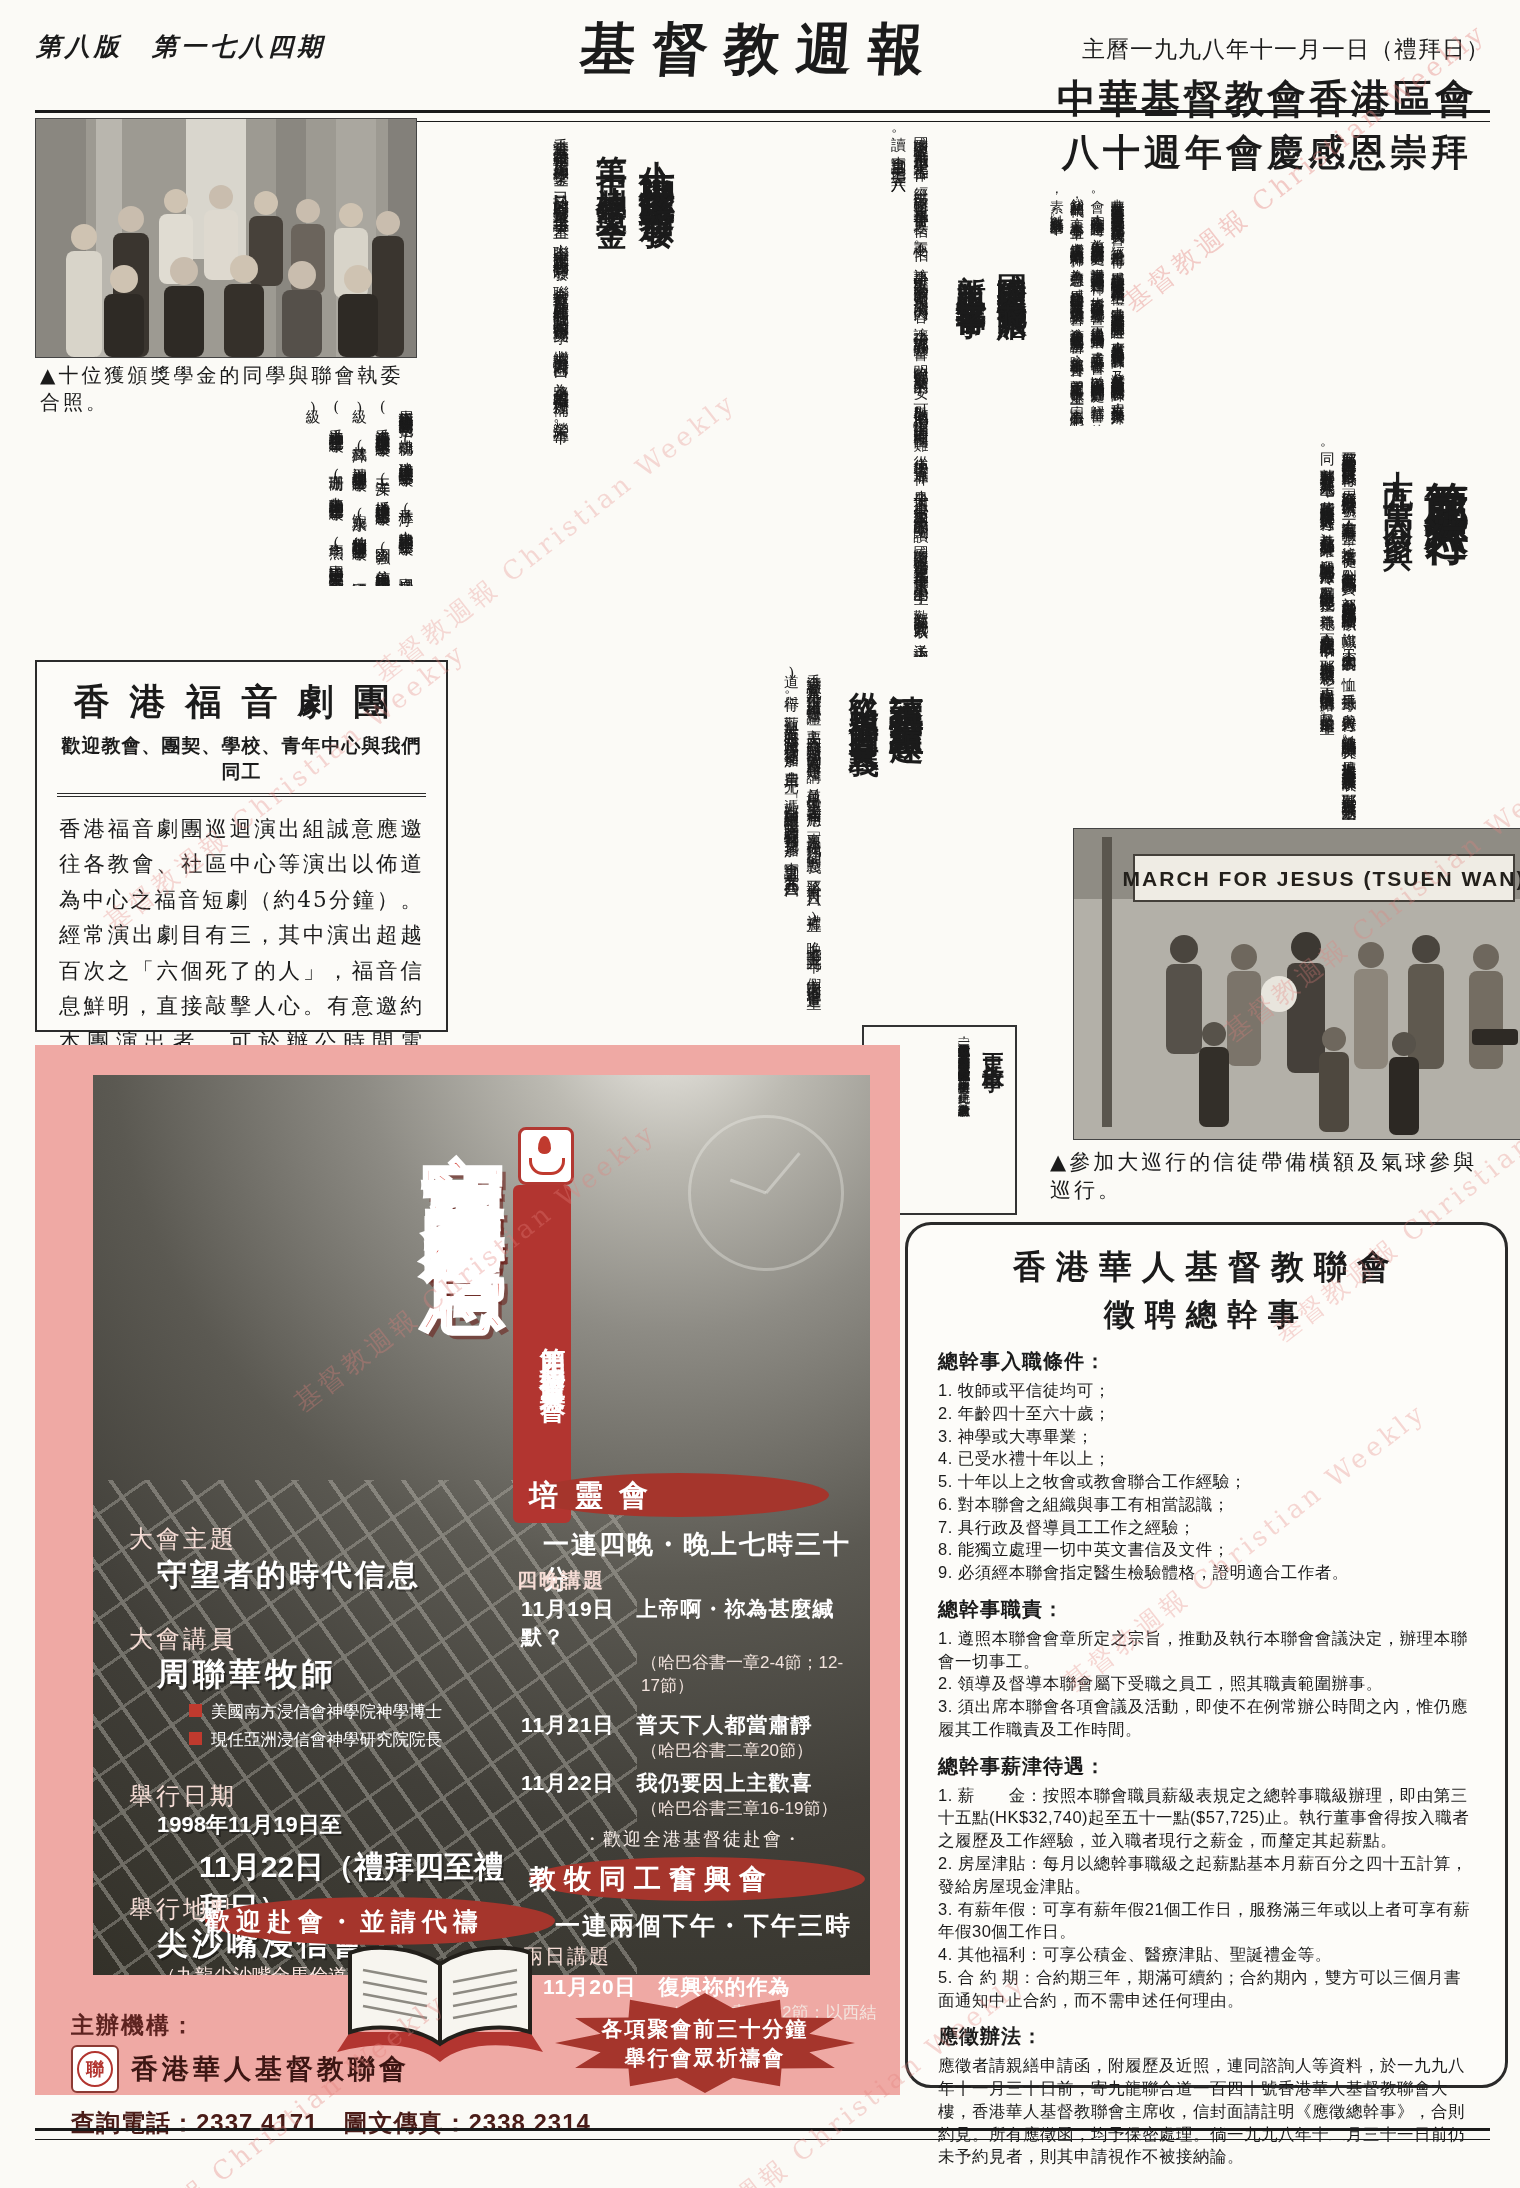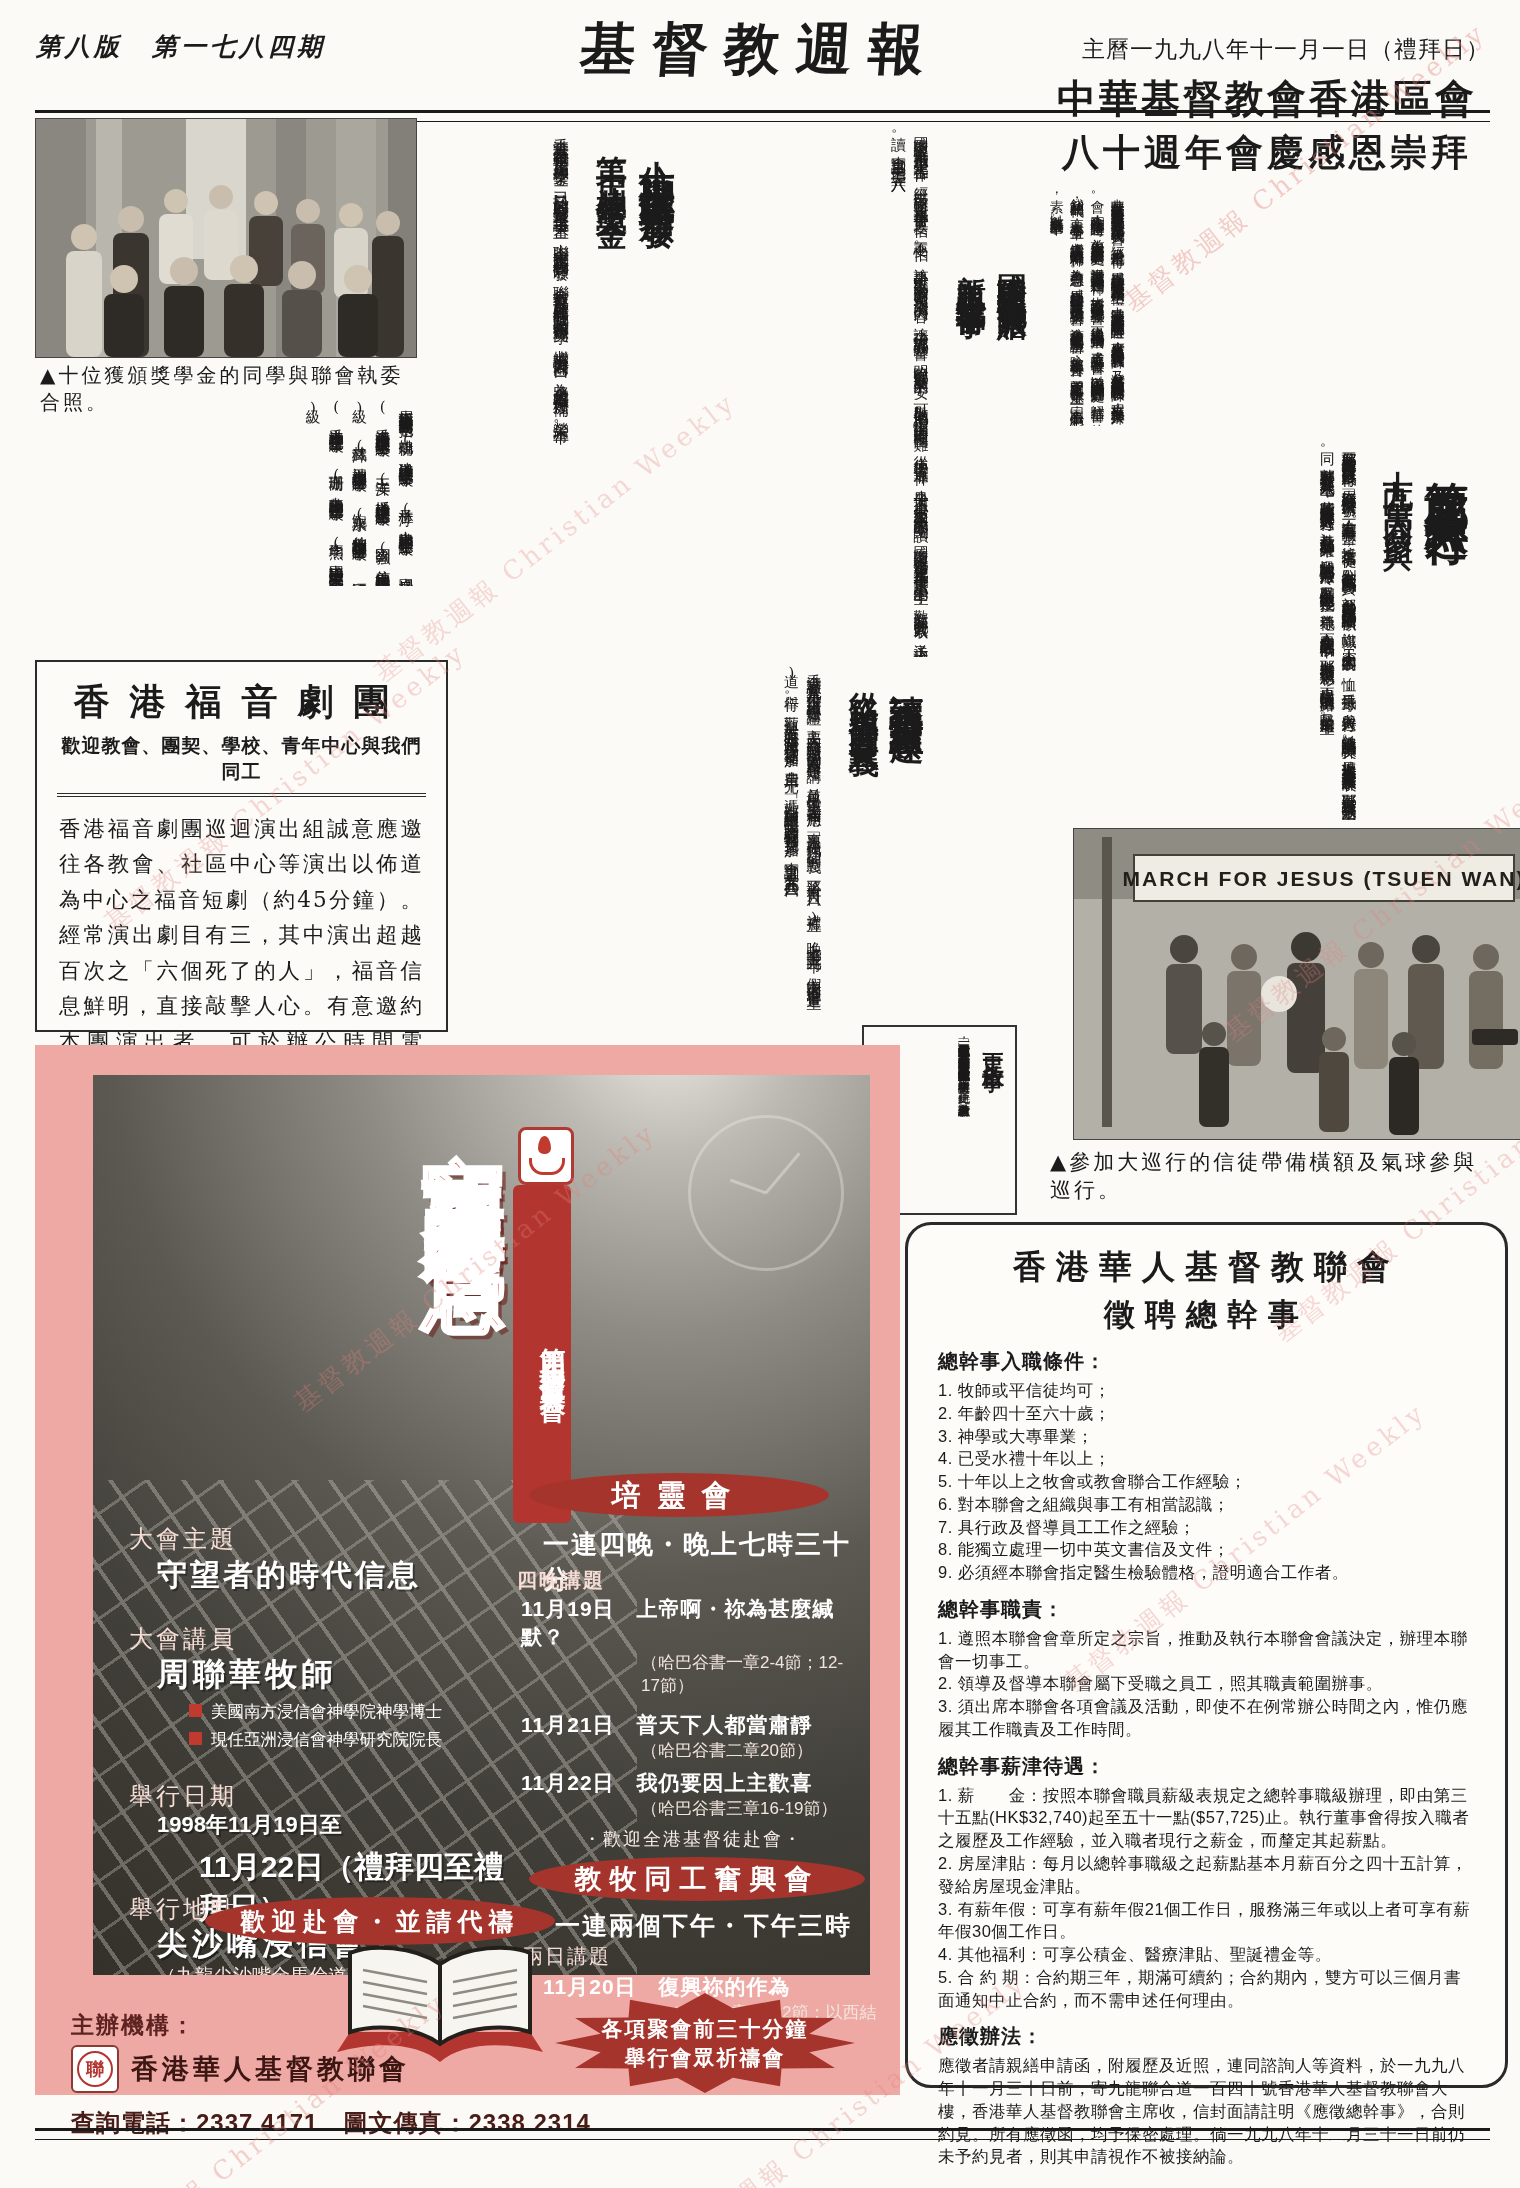--- a/index.html
+++ b/index.html
@@ -60,21 +60,21 @@
   .candle .holder{position:absolute;left:8px;top:28px;width:30px;height:14px;border:3px solid #c03a2e;
       border-top:none;border-radius:0 0 14px 14px;}
   .event-band{position:absolute;left:420px;top:110px;width:58px;height:338px;background:#b23530;border-radius:6px;
       writing-mode:vertical-rl;text-orientation:upright;color:#fff;font-size:26px;font-weight:bold;
       letter-spacing:6px;padding:10px 0;box-sizing:border-box;text-align:center;}
   .ad-label{color:#f6ddd6;font-size:24px;letter-spacing:3px;}
   .ad-value{color:#ffffff;font-weight:bold;text-shadow:2px 2px 0 rgba(0,0,0,.35);}
   .ad-left{position:absolute;left:36px;width:330px;}
   .cred{display:block;color:#fff;font-size:16.5px;margin-top:6px;padding-left:22px;position:relative;}
   .cred i{position:absolute;left:0;top:3px;width:13px;height:13px;background:#c03a2e;}
-  .oval{background:#a5352c;border-radius:50%;color:#fff;text-align:center;font-weight:bold;}
+  .oval{background:#a5352c;border-radius:50%;color:#fff;text-align:left;font-weight:bold;}
   .m-title{position:absolute;left:436px;width:300px;height:44px;line-height:44px;font-size:29px;letter-spacing:16px;}
   .m-sched{position:absolute;color:#fff;font-weight:bold;font-size:26px;letter-spacing:2px;}
   .m-label{position:absolute;color:#f6ddd6;font-size:20px;letter-spacing:2px;}
   .topic{position:absolute;color:#fff;}
   .topic .t1{font-size:21px;font-weight:bold;letter-spacing:1px;}
   .topic .t2{font-size:17px;padding-left:120px;color:#f3e4de;}
   .m-welcome{position:absolute;color:#f8eee9;font-size:18px;letter-spacing:2px;}
   .welcome-oval{position:absolute;left:170px;top:852px;width:350px;height:48px;line-height:48px;font-size:25px;
       letter-spacing:6px;}
   .organizer{position:absolute;left:36px;top:965px;color:#5d2320;font-size:23px;font-weight:bold;letter-spacing:2px;}

